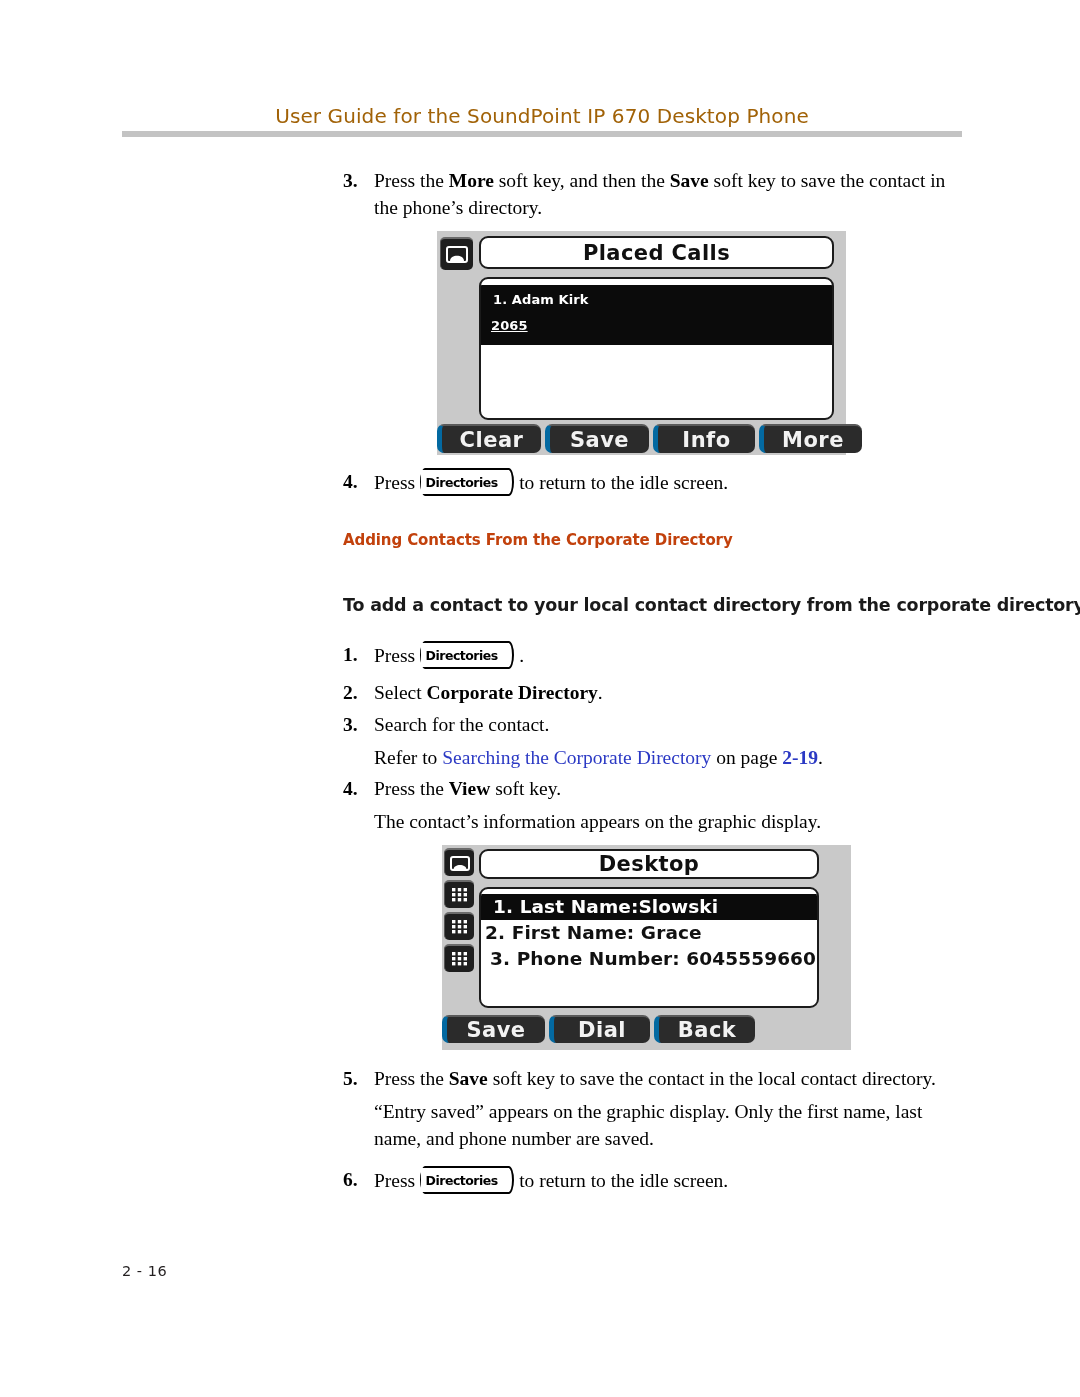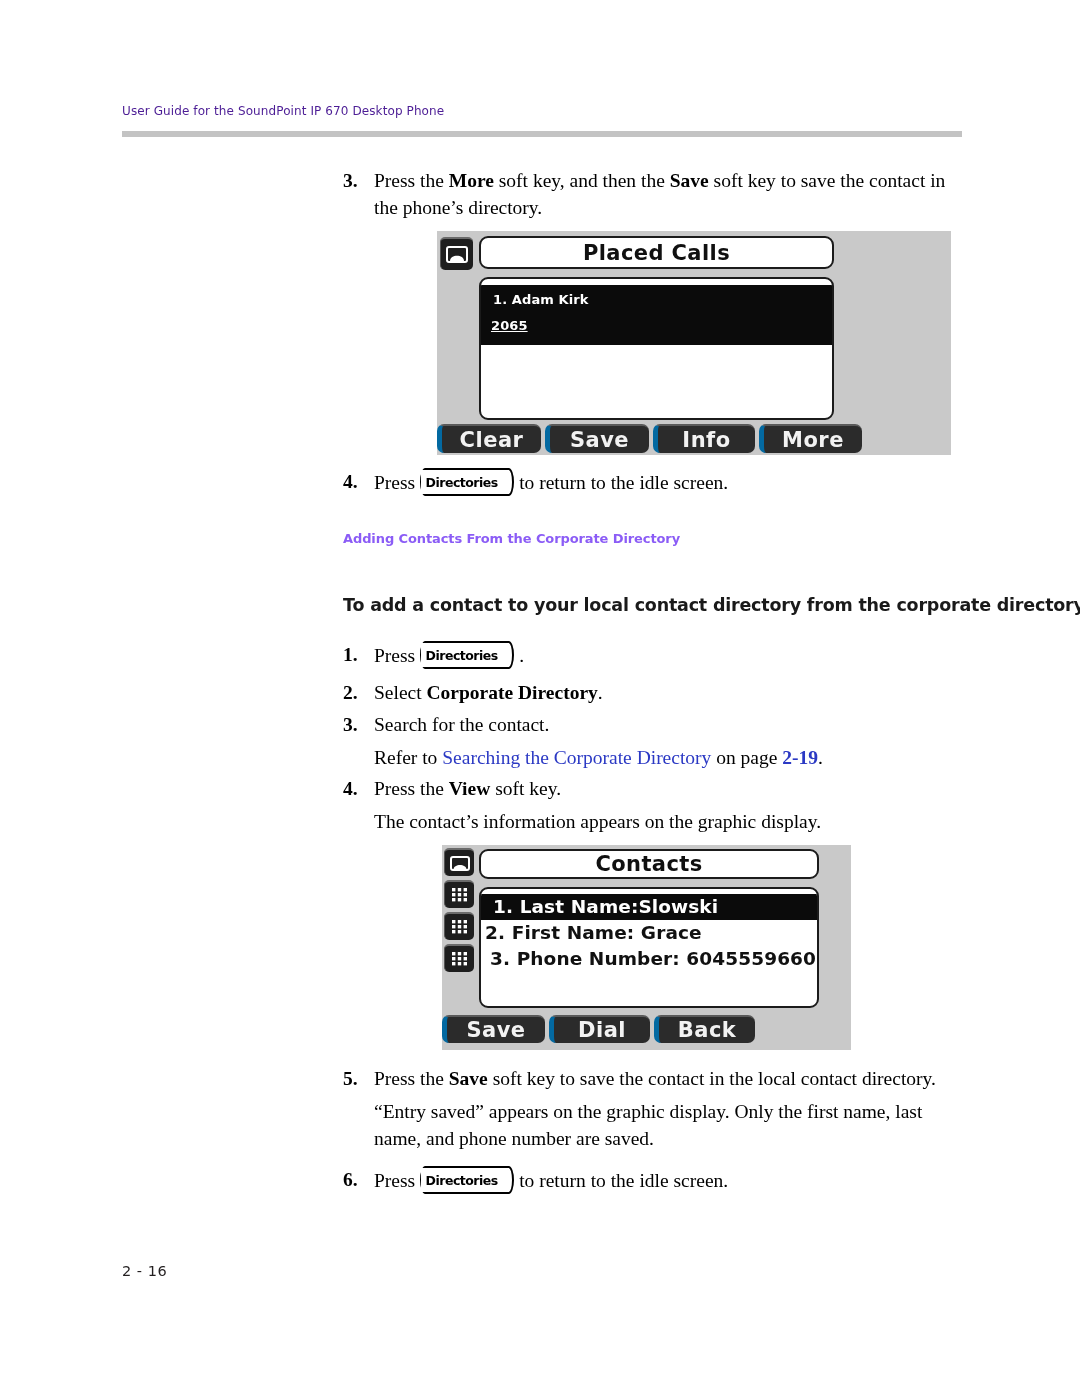--- a/index.html
+++ b/index.html
@@ -18,24 +18,25 @@
 
   
   .doc-header {
     position: absolute;
     left: 122px;
     top: 104px;
     width: 840px;
   }
   .doc-header-text {
     font-family: "DejaVu Sans", sans-serif;
-    font-size: 12px;
+    font-size: 20px;
     letter-spacing: 0.1px;
-    color: #4c1d95;
+    color: #a16207;
     white-space: nowrap;
+    text-align: center;
   }
   .header-rule {
     position: absolute;
     left: 122px;
     top: 131px;
     width: 840px;
     height: 6px;
     background: #c3c3c3;
   }
 
@@ -73,22 +74,22 @@
   .xref { color: #2b39c4; }
   .xref-page { color: #2b39c4; font-weight: bold; }
 
   
   .h-blue {
     position: absolute;
     left: 343px;
     top: 531px;
     font-family: "DejaVu Sans", sans-serif;
     font-weight: bold;
-    font-size: 13px;
-    color: #8b5cf6;
+    font-size: 15px;
+    color: #c2410c;
     letter-spacing: -0.1px;
     white-space: nowrap;
   }
   .h-black {
     position: absolute;
     left: 343px;
     top: 595px;
     font-family: "DejaVu Sans", sans-serif;
     font-weight: bold;
     font-size: 17.5px;
@@ -233,21 +234,21 @@
 <div class="doc-header">
   <div class="doc-header-text">User Guide for the SoundPoint IP 670 Desktop Phone</div>
 </div>
 <div class="header-rule"></div>
 
 <div class="step" style="top:167px;">
   <div class="step-num">3.</div>
   <div class="step-body"><span>Press the </span><b class="b">More</b><span> soft key, and then the </span><b class="b">Save</b><span> soft key to save the contact in the phone’s directory.</span></div>
 </div>
 
-<div class="phone" style="left:437px; top:231px; width:514px; height:224px;">
+<div class="phone" style="left:437px; top:231px; width:409px; height:224px;">
   <div class="phone-inner">
 
     <div class="bezel-icon" style="left:3px; top:6px; width:33px; height:33px;">
       <svg width="22" height="17" viewBox="0 0 22 17">
         <rect x="1" y="1" width="20" height="15" rx="2" fill="none" stroke="#ffffff" stroke-width="2"></rect>
         <path d="M4 15 C4 8, 18 8, 18 15 Z" fill="#ffffff"></path>
       </svg>
     </div>
 
     <div class="lcd-title" style="left:42px; top:5px; width:355px; height:33px;">Placed Calls</div>
@@ -350,21 +351,21 @@
           <rect x="1" y="6" width="3.4" height="3.4"></rect>
             <rect x="6.8" y="6" width="3.4" height="3.4"></rect>
             <rect x="12.6" y="6" width="3.4" height="3.4"></rect>
           <rect x="1" y="11" width="3.4" height="3.4"></rect>
             <rect x="6.8" y="11" width="3.4" height="3.4"></rect>
             <rect x="12.6" y="11" width="3.4" height="3.4"></rect>
         </g>
       </svg>
     </div>
 
-    <div class="lcd-title" style="left:37px; top:4px; width:340px; height:30px;">Contacts</div>
+    <div class="lcd-title" style="left:37px; top:4px; width:340px; height:30px;">Desktop</div>
 
     <div class="lcd-list" style="left:37px; top:42px; width:340px; height:121px;">
       <div class="lcd-row sel" style="font-size:18.5px; line-height:26px; ">1. Last Name:Slowski</div>
       <div class="lcd-row" style="font-size:18.5px; line-height:26px; padding-left:4px;">2. First Name: Grace</div>
       <div class="lcd-row" style="font-size:18.5px; line-height:26px; padding-left:9px;">3. Phone Number: 6045559660</div>
     </div>
 
     <div class="softkeys" style="left:0px; top:170px; width:409px; height:28px;">
       <div class="softkey" style="width:103px; height:28px;">Save</div>
       <div class="softkey" style="width:101px; height:28px;">Dial</div>

